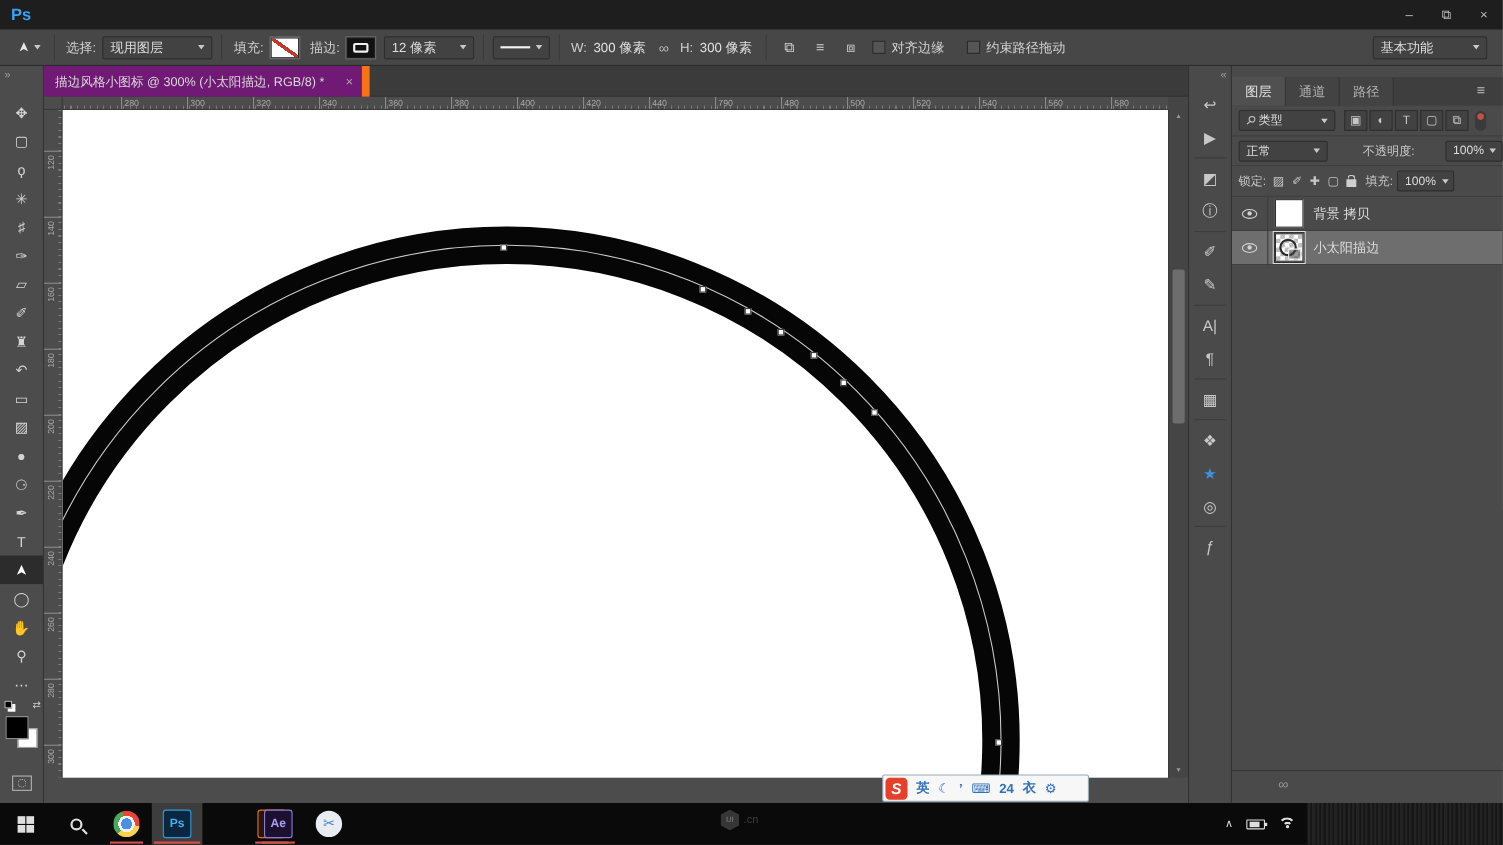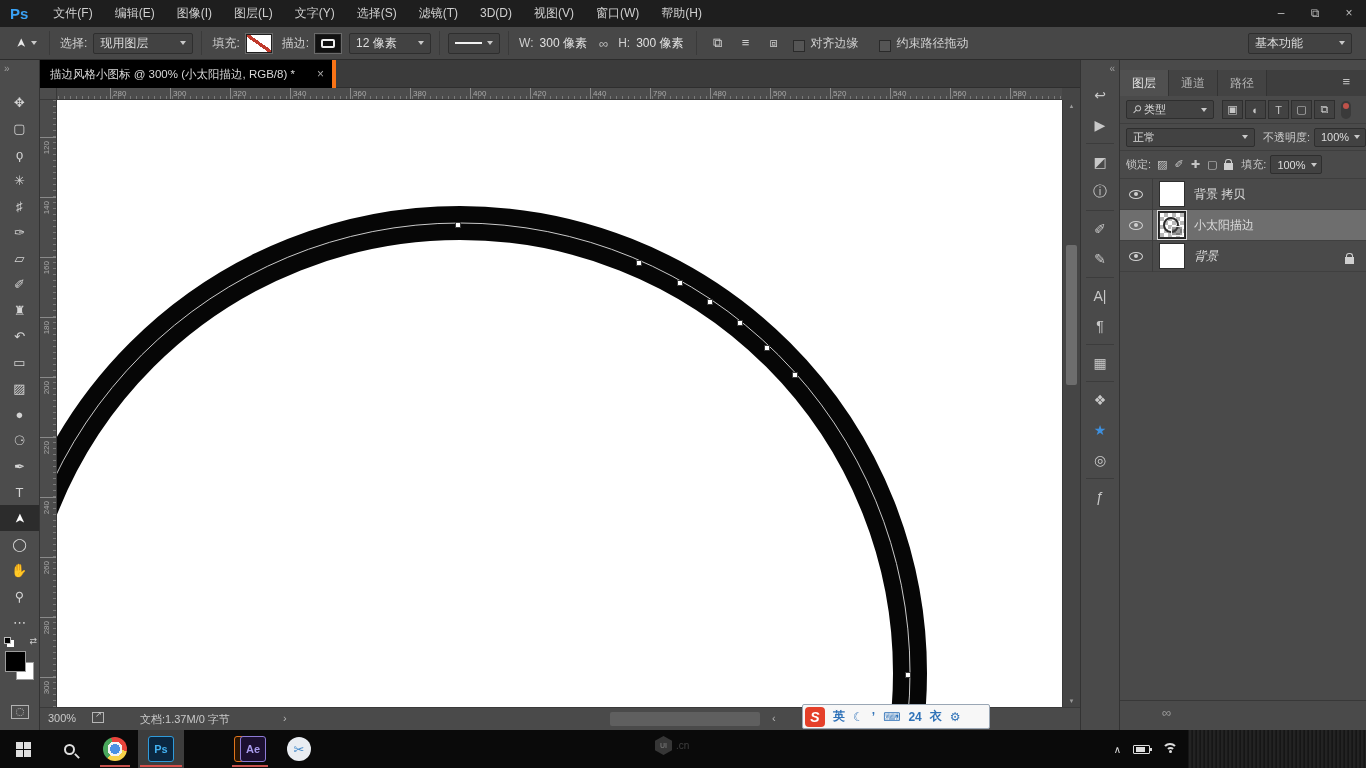--- a/index.html
+++ b/index.html
@@ -34,21 +34,21 @@
   .strokeline { width:30px; height:2px; background:#f2f2f2; }
   .swatch { width:26px; height:19px; border:1px solid #1f1f1f; outline:1px solid #6a6a6a; margin-right:8px; flex:none; }
   .fillswatch { background:#fff;
     background-image:linear-gradient(to top right, transparent 44%, #c0392b 44%, #c0392b 56%, transparent 56%); }
   .strokeswatch { background:#111; position:relative; }
   .strokeswatch::after { content:''; position:absolute; inset:4px 5px; border:2px solid #f0f0f0; border-radius:2px; }
   .oval { color:#e0e0e0; margin-right:4px; white-space:nowrap; }
   .linkicon { color:#bbb; margin:0 8px; font-size:13px; }
   .pathops { display:flex; gap:10px; margin:0 4px; }
   .pobtn { color:#d0d0d0; font-size:13px; width:18px; text-align:center; }
-  .ocheck { display:flex; align-items:flex-end; margin:0 14px 0 6px; white-space:nowrap; }
+  .ocheck { display:flex; align-items:center; margin:0 14px 0 6px; white-space:nowrap; }
   .cb { width:12px; height:12px; background:#555; border:1px solid #2a2a2a; margin-right:6px; flex:none; }
   .workspace { margin-left:auto; margin-right:14px; width:104px; justify-content:space-between; }
 
   
   .toolbar { position:absolute; left:0; top:60px; width:40px; height:670px; background:#4c4c4c;
     border-right:1px solid #333; }
   .tcollapse { text-align:left; padding:3px 4px; color:#9e9e9e; font-size:10px; letter-spacing:-1px; }
   .tools { margin-top:12px; }
   .tool { height:26px; display:flex; align-items:center; justify-content:center; color:#d4d4d4;
     font-size:13px; cursor:default; }
@@ -60,22 +60,22 @@
     border:1px solid #bbb; box-shadow:3px 3px 0 #fff; }
   .fg { position:absolute; left:5px; top:12px; width:21px; height:21px; border:1px solid #9c9c9c; z-index:2; }
   .bg { position:absolute; left:16px; top:23px; width:18px; height:18px; border:1px solid #9c9c9c; }
   .quickmask { width:18px; height:14px; margin:14px auto 0; border:1px solid #b2b2b2; position:relative; }
   .quickmask::after { content:''; position:absolute; inset:2px 4px; border:1px dotted #b2b2b2; border-radius:50%; }
 
   
   .docarea { position:absolute; left:40px; top:60px; width:1040px; height:670px; background:#4c4c4c; }
   .tabbar { position:absolute; left:0; top:0; width:1040px; height:28px; background:#3b3b3b;
     border-bottom:1px solid #2e2e2e; }
-  .doctab { position:absolute; left:0; top:0; height:28px; width:296px; background:#000000;
-    border-right:4px solid #f97316; display:flex; align-items:center; font-size:11.5px; color:#d8d8d8; }
+  .doctab { position:absolute; left:0; top:0; height:28px; width:296px; background:#701a75;
+    border-right:7px solid #f97316; display:flex; align-items:center; font-size:11.5px; color:#d8d8d8; }
   .doctab .ttitle { padding-left:10px; white-space:nowrap; overflow:hidden; }
   .doctab .tclose { margin:0 8px 0 auto; color:#a8a8a8; font-size:12px; }
 
   .ruler-top { position:absolute; left:0; top:28px; width:1022px; height:12px; background:#4c4c4c;
     border-bottom:1px solid #383838; overflow:hidden; }
   .ruler-top::after { content:''; position:absolute; left:0; right:0; bottom:0; height:3px;
     background:repeating-linear-gradient(to right,#7a7a7a 0 1px,transparent 1px 6px); }
   .hlab { position:absolute; top:0; height:12px; border-left:1px solid #8a8a8a; padding-left:2px;
     font-size:8px; color:#a8a8a8; line-height:11px; }
   .rcorner { position:absolute; left:0; top:28px; width:17px; height:12px; background:#4c4c4c;
@@ -129,21 +129,21 @@
   .prow { position:absolute; left:0; width:246px; display:flex; align-items:center;
     border-bottom:1px solid #3e3e3e; font-size:11px; color:#c9c9c9; }
   .filterrow { top:36px; height:28px; }
   .typebox { width:88px; height:19px; margin-left:6px; justify-content:space-between; font-size:11px; }
   .typebox .mag { display:inline-block; transform:rotate(45deg); font-size:11px; margin-right:3px; color:#c5c5c5; }
   .fbtns { display:flex; gap:2px; margin-left:8px; }
   .fbtn { width:21px; height:19px; display:flex; align-items:center; justify-content:center;
     background:#424242; border:1px solid #2e2e2e; color:#c5c5c5; font-size:11px; }
   .ftoggle { width:10px; height:18px; background:#3a3a3a; border-radius:5px; margin-left:6px; position:relative; }
   .ftoggle i { position:absolute; left:2px; top:2px; width:6px; height:6px; border-radius:50%; background:#c0524a; }
-  .blendrow { top:64px; height:27px; }
+  .blendrow { top:64px; height:27px;gap:24px; }
   .blendbox { width:148px; height:19px; margin-left:6px; justify-content:space-between; }
   .plabel { margin-left:8px; white-space:nowrap; }
   .pctbox { width:52px; height:19px; margin-left:4px; justify-content:space-between; }
   .lockrow { top:91px; height:28px; }
   .lockbtns { display:flex; gap:7px; margin-left:6px; align-items:center; }
   .lockbtn { color:#c5c5c5; font-size:11px; }
   .padlock { width:9px; height:7px; background:#cfcfcf; position:relative; display:inline-block; margin-top:4px; }
   .padlock::before { content:''; position:absolute; left:1px; top:-4px; width:5px; height:4px;
     border:1.5px solid #cfcfcf; border-bottom:none; border-radius:3px 3px 0 0; }
   .layerlist { position:absolute; left:0; top:119px; width:246px; }
@@ -223,34 +223,20 @@
   .wifi .w2 { left:3.5px; top:3.5px; width:9px; height:9px; }
   .wifi .w3 { left:6.5px; top:7px; width:3px; height:3px; background:#dedede; border:none; border-radius:50%; }
   .tasktexture { position:absolute; right:0; top:0; width:178px; height:38px;
     background:repeating-linear-gradient(90deg,#161616 0 1px,#232323 1px 3px,#1a1a1a 3px 4px); }
 </style>
 </head>
 <body>
 
 <div class="titlebar">
   <span class="pslogo">Ps</span>
-  <div class="menus">
-
-  <span class="menu-item">文件(F)</span>
-      <span class="menu-item">编辑(E)</span>
-      <span class="menu-item">图像(I)</span>
-      <span class="menu-item">图层(L)</span>
-      <span class="menu-item">文字(Y)</span>
-      <span class="menu-item">选择(S)</span>
-      <span class="menu-item">滤镜(T)</span>
-      <span class="menu-item">3D(D)</span>
-      <span class="menu-item">视图(V)</span>
-      <span class="menu-item">窗口(W)</span>
-      <span class="menu-item">帮助(H)</span>
-    </div>
   <div class="winctl">
     <span>–</span>
     <span>⧉</span>
     <span>×</span>
   </div>
 </div>
 
 <div class="optionsbar">
   <div class="tool-preview">
     <span class="oglyph rotl">➤</span>
@@ -456,30 +442,20 @@
         <div class="anchor" style="left: 848px; top: 572px;"></div>
       </div>
   </div>
 
   <div class="vscroll">
     <span class="arr up">▲</span>
     <div class="vthumb"></div>
     <span class="arr dn">▼</span>
   </div>
 
-  <div class="statusbar">
-    <span class="szoom">300%</span>
-    <span class="sharebox">
-        <b>↗</b>
-      </span>
-    <span class="sdoc">文档:1.37M/0 字节</span>
-    <span class="schev">›</span>
-    <span class="hthumb"></span>
-    <span class="lchev">‹</span>
-  </div>
 </div>
 
 <div class="dock">
   <div class="dcollapse">«</div>
   <div>
 
   <div class="dicon">
         <span>↩</span>
       </div>
       <div class="dicon sep">
@@ -589,29 +565,20 @@
 
       </div>
       <div class="layer-row selected visible">
         <span class="eyecell">
           <i class="eye"></i>
 
         </span>
         <span class="thumb sun-stroke"></span>
         <span class="lname">小太阳描边</span>
 
-      </div>
-      <div class="layer-row visible locked italic">
-        <span class="eyecell">
-          <i class="eye"></i>
-
-        </span>
-        <span class="thumb white"></span>
-        <span class="lname">背景</span>
-        <span class="padlock lockbadge"></span>
       </div>
     </div>
 
   <div class="pbottom">
     <span class="linkicon2">∞</span>
   </div>
 </div>
 
 <div class="imebar">
   <span class="imelogo">S</span>

